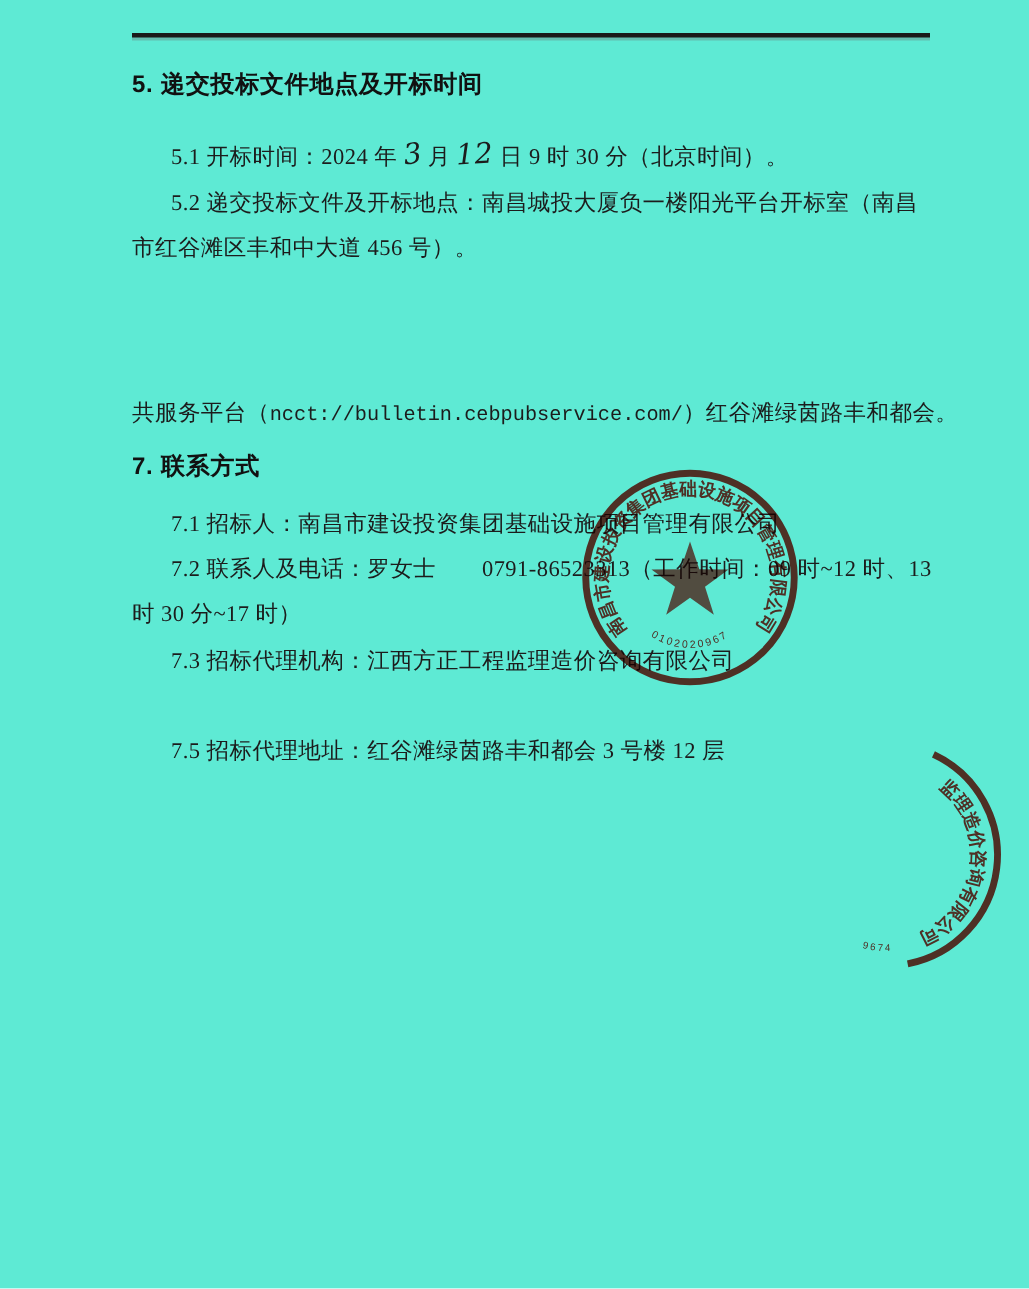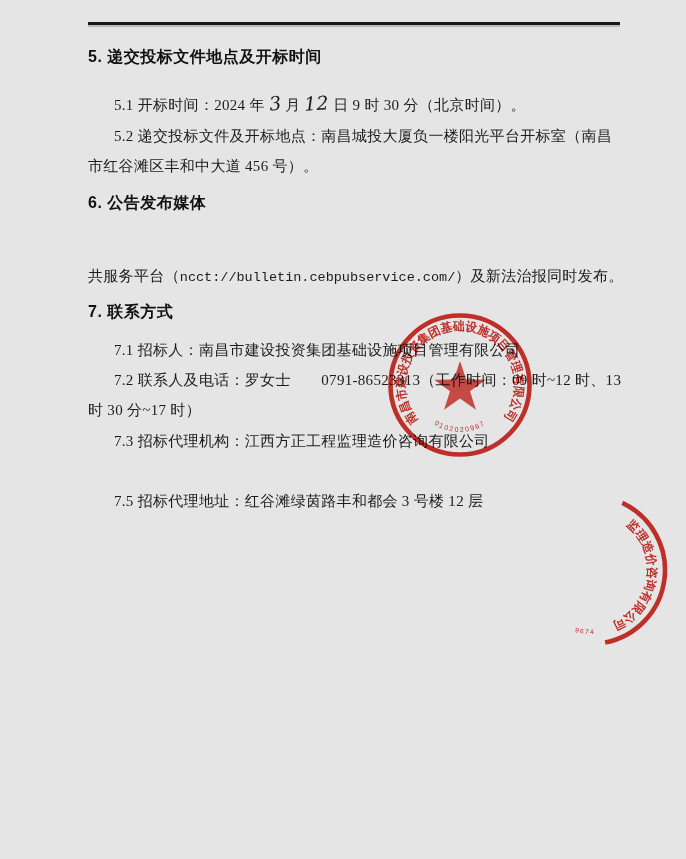--- a/index.html
+++ b/index.html
@@ -1,17 +1,17 @@
 <!DOCTYPE html>
 <html><head>
 <meta charset="utf-8">
 <style>
   html,body{margin:0;padding:0;background:#ffffff;}
   .page{
-    position:relative;width:686px;height:859px;background:#e5e5e5;
+    position:relative;width:686px;height:859px;background:#5eead4;
     overflow:hidden;font-family:"Liberation Serif","DejaVu Serif",serif;
   }
   .top-rule{
     position:absolute;left:88px;top:22px;width:532px;height:3px;
     background:#1a1a1a;box-shadow:0 2px 0 rgba(110,110,110,.35);
   }
   .h{
     position:absolute;white-space:nowrap;color:#111;
     font-family:"Liberation Sans","DejaVu Sans",sans-serif;
     font-weight:700;font-size:16px;line-height:22px;letter-spacing:.5px;
@@ -41,24 +41,23 @@
 
   <div class="h" style="left:88px;top:46px">5. 递交投标文件地点及开标时间</div>
 
   <div class="line" style="left:114px;top:94px">
     <span>5.1 开标时间：2024 年</span><span class="hw">3</span><span>月</span><span class="hw hw2">12</span><span>日 9 时 30 分（北京时间）。</span>
   </div>
 
   <div class="line" style="left:114px;top:125px">5.2 递交投标文件及开标地点：南昌城投大厦负一楼阳光平台开标室（南昌</div>
   <div class="line" style="left:88px;top:155px">市红谷滩区丰和中大道 456 号）。</div>
 
-  <div class="h" style="left:88px;top:192px">6. 公告发布媒体</div>
 
   <div class="line" style="left:88px;top:265px">
-    <span>共服务平台（</span><span class="mono">ncct://bulletin.cebpubservice.com/</span><span>）及新法治报同时发布。</span>
+    <span>共服务平台（</span><span class="mono">ncct://bulletin.cebpubservice.com/</span><span>）红谷滩绿茵路丰和都会。</span>
   </div>
 
   <div class="h" style="left:88px;top:301px">7. 联系方式</div>
 
   <div class="line" style="left:114px;top:339px">7.1 招标人：南昌市建设投资集团基础设施项目管理有限公司</div>
   <div class="line" style="left:114px;top:369px">7.2 联系人及电话：罗女士　　0791-86523313（工作时间：09 时~12 时、13</div>
   <div class="line" style="left:88px;top:399px">时 30 分~17 时）</div>
   <div class="line" style="left:114px;top:430px">7.3 招标代理机构：江西方正工程监理造价咨询有限公司</div>
   <div class="line" style="left:114px;top:490px">7.5 招标代理地址：红谷滩绿茵路丰和都会 3 号楼 12 层</div>
 

